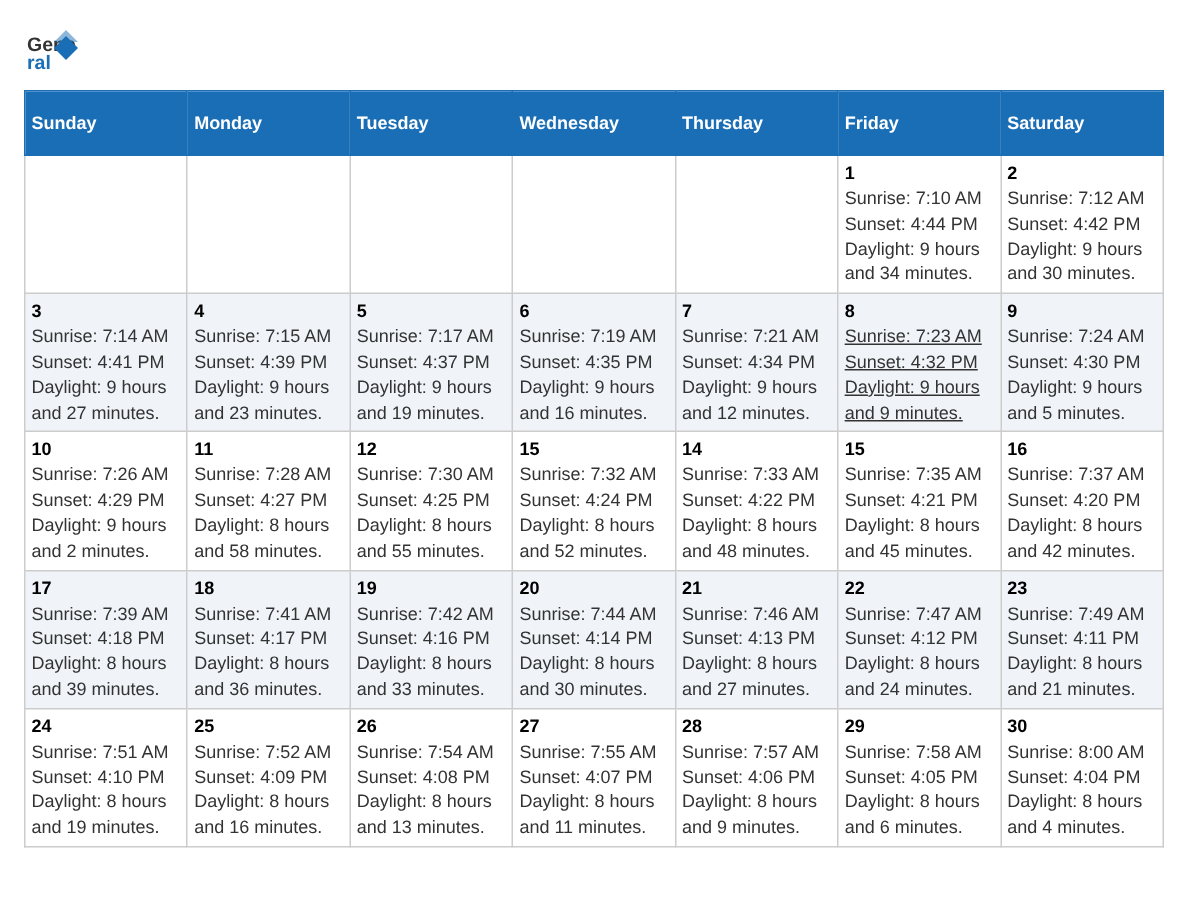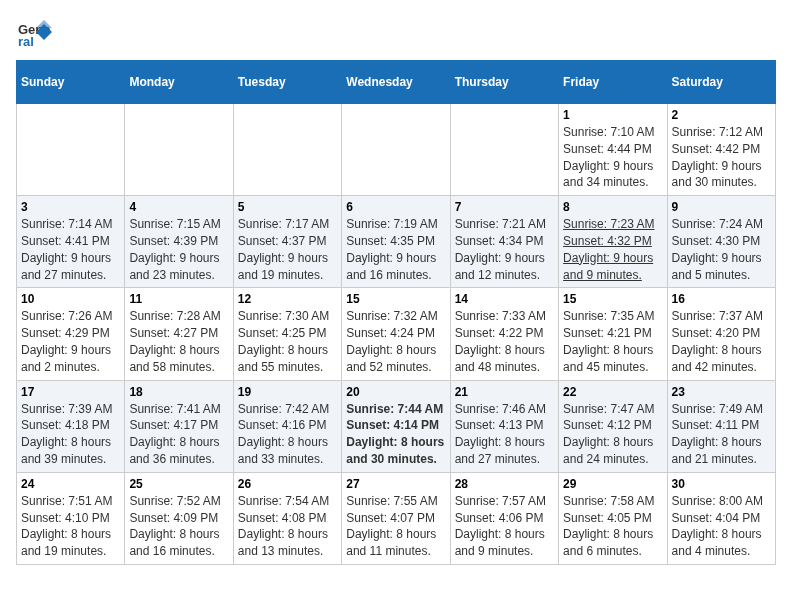--- a/index.html
+++ b/index.html
@@ -254,21 +254,21 @@
         </td>
         <td>
           <span class="day-number">19</span>
           <div class="day-info" style="white-space: pre-line;">Sunrise: 7:42 AM
 Sunset: 4:16 PM
 Daylight: 8 hours
 and 33 minutes.</div>
         </td>
         <td>
           <span class="day-number">20</span>
-          <div class="day-info" style="white-space: pre-line; font-weight: bold;">Sunrise: 7:44 AM
+          <div class="day-info" style="white-space: pre-line;">Sunrise: 7:44 AM
 Sunset: 4:14 PM
 Daylight: 8 hours
 and 30 minutes.</div>
         </td>
         <td>
           <span class="day-number">21</span>
           <div class="day-info" style="white-space: pre-line;">Sunrise: 7:46 AM
 Sunset: 4:13 PM
 Daylight: 8 hours
 and 27 minutes.</div>

